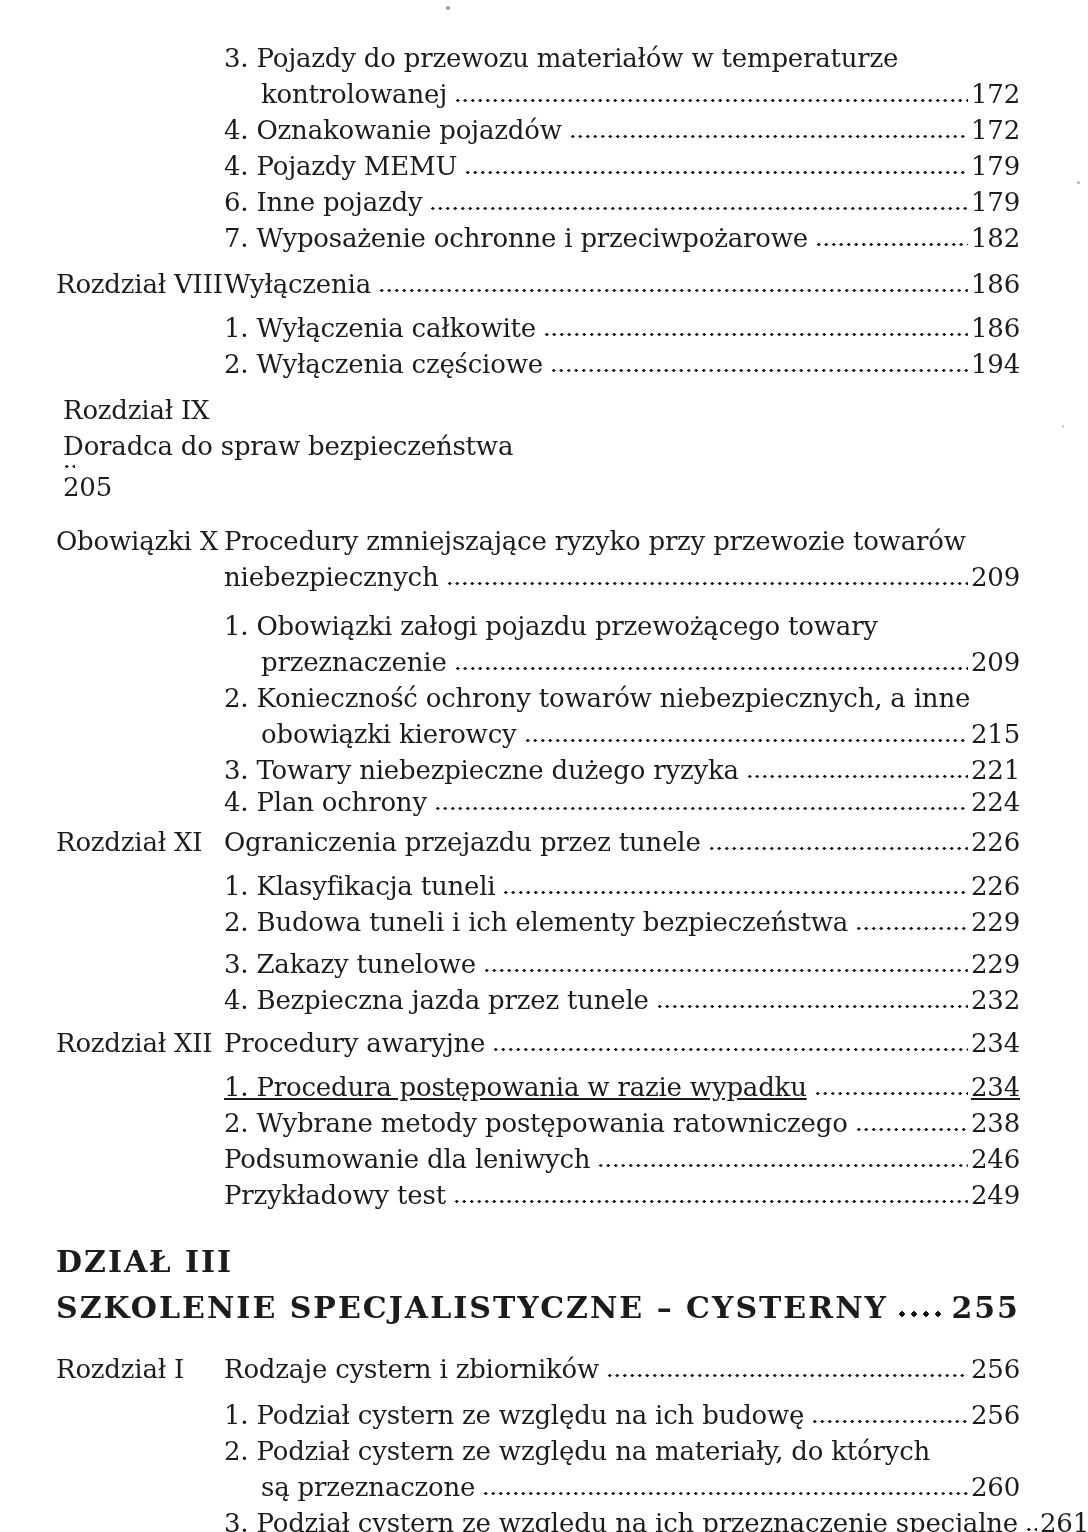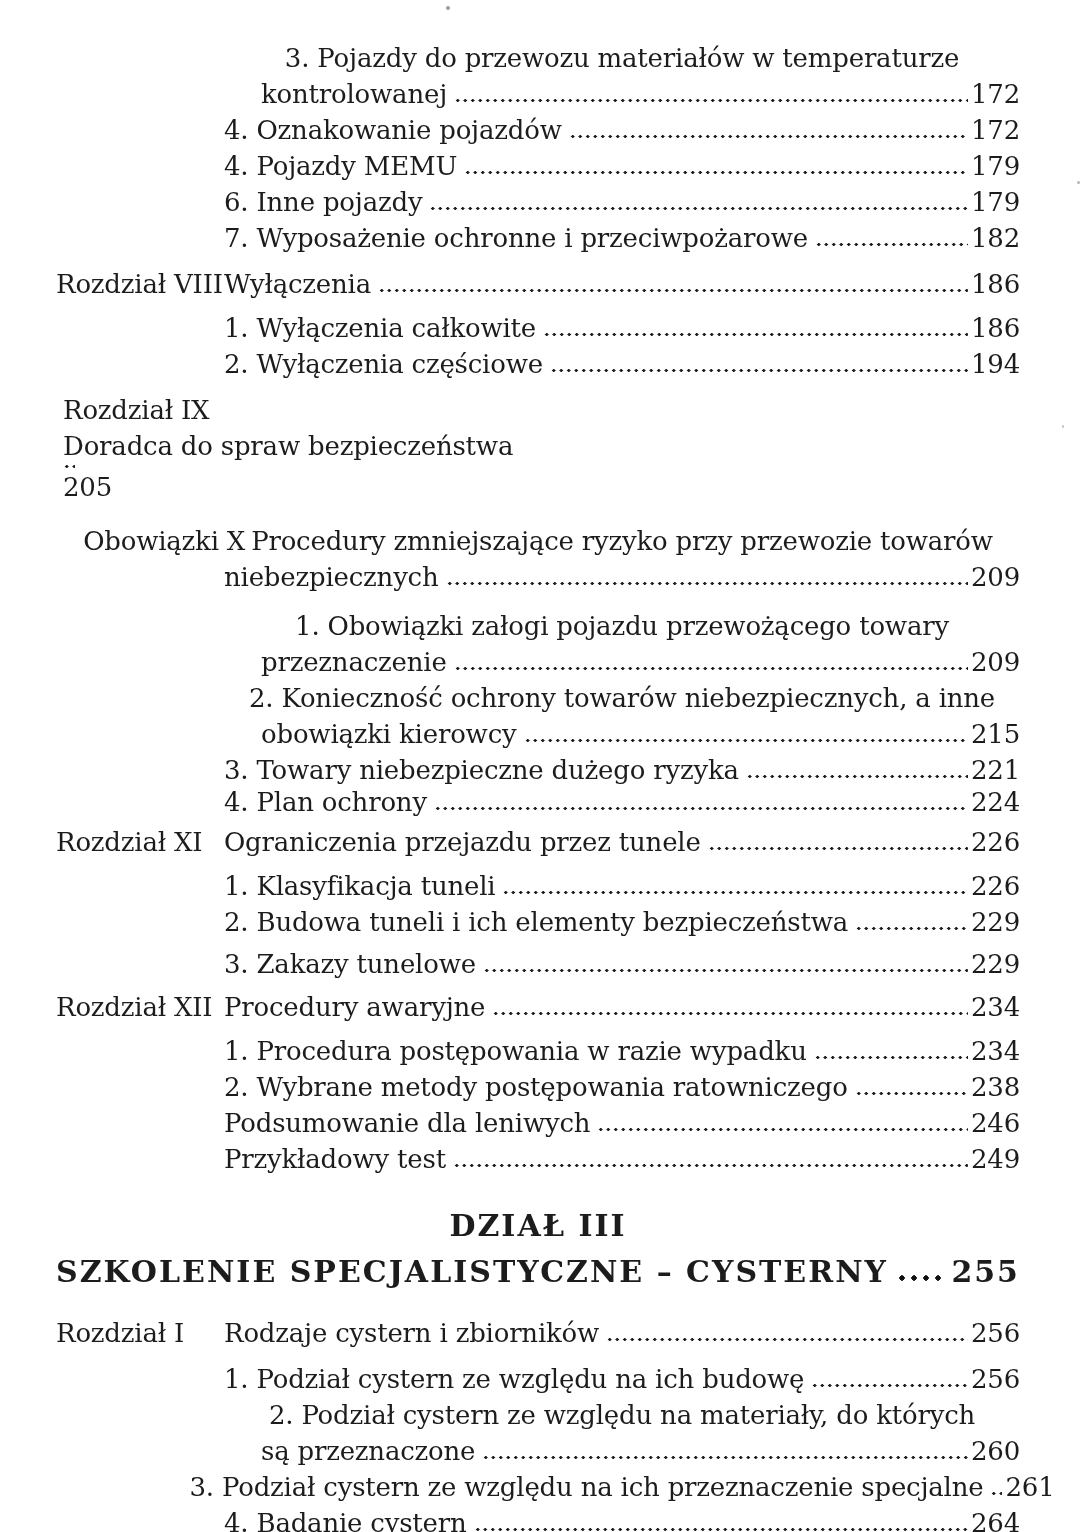--- a/index.html
+++ b/index.html
@@ -16,21 +16,20 @@
     position:absolute;
     left:56px; right:68px; top:40px;
   }
   .row {
     display:flex;
     align-items:baseline;
     font-size:26px;
     line-height:36px;
     letter-spacing:-0.2px;
     white-space:nowrap;
-    justify-content:center;
   }
   .k-sub       { padding-left:168px; }
   .k-sub-cont  { padding-left:205px; }
   .k-chap-cont { padding-left:168px; }
   .chap-label  { flex:0 0 auto; min-width:168px; }
   .text        { flex:0 0 auto; }
   .dots {
     flex:1 1 auto;
     min-width:12px;
     height:5px;
@@ -167,27 +166,32 @@
       <div class="row k-sub">
         <span class="text">2. Budowa tuneli i ich elementy bezpieczeństwa</span>
         <span class="dots"></span>
         <span class="pagenum">229</span>
       </div>
       <div class="row k-sub" style="margin-top: 6px;">
         <span class="text">3. Zakazy tunelowe</span>
         <span class="dots"></span>
         <span class="pagenum">229</span>
       </div>
+      <div class="row k-sub">
+        <span class="text">4. Bezpieczna jazda przez tunele</span>
+        <span class="dots"></span>
+        <span class="pagenum">232</span>
+      </div>
       <div class="row k-chapter" style="margin-top: 7px;">
         <span class="chap-label">Rozdział XII</span>
         <span class="text">Procedury awaryjne</span>
         <span class="dots"></span>
         <span class="pagenum">234</span>
       </div>
-      <div class="row k-sub" style="margin-top: 8px;">
+      <div class="row k-sub" style="margin-top: 8px; text-decoration: underline;">
         <span class="text">1. Procedura postępowania w razie wypadku</span>
         <span class="dots"></span>
         <span class="pagenum">234</span>
       </div>
       <div class="row k-sub">
         <span class="text">2. Wybrane metody postępowania ratowniczego</span>
         <span class="dots"></span>
         <span class="pagenum">238</span>
       </div>
       <div class="row k-sub">

